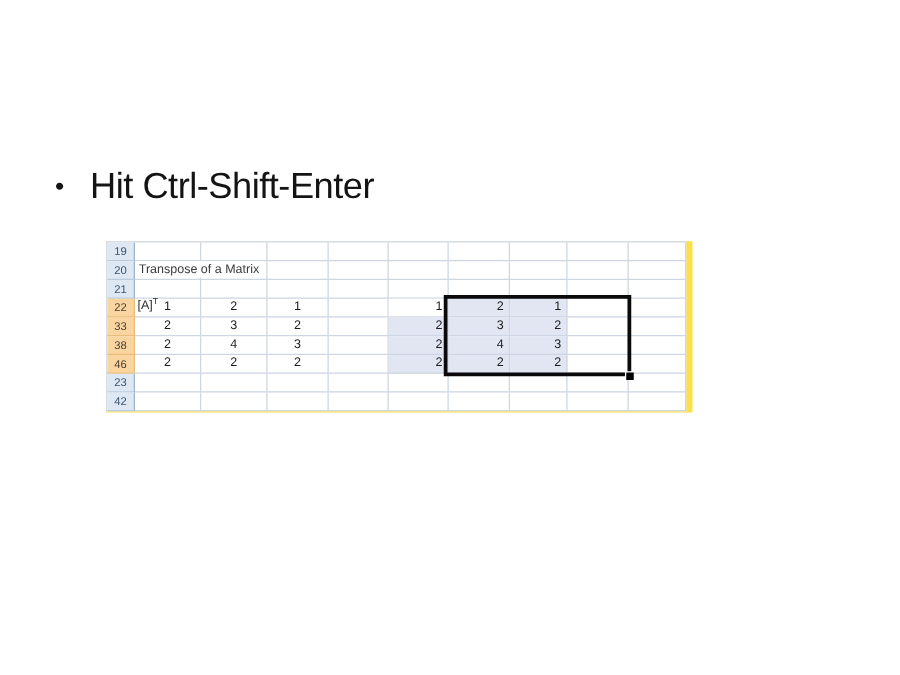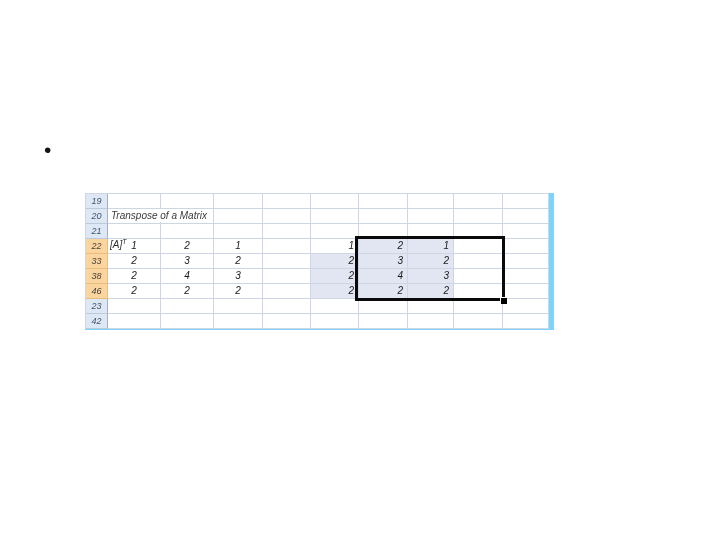--- a/index.html
+++ b/index.html
@@ -14,23 +14,22 @@
 
   
   .bullet-line { position:absolute; left:44px; top:130px; height:38px; display:flex; align-items:center; }
   .bullet { font-size:21px; color:#141414; width:28px; line-height:1; }
   .title  { font-size:29px; color:var(--title-text); letter-spacing:-0.4px; white-space:nowrap; }
 
   
   .sheet {
     position:absolute; left:85px; top:193px;
     width:469px; height:137px;
-    background:#7dd3fc;
+    background:#fde047;
     font-family:"Liberation Sans", sans-serif;
-    font-style:italic;
   }
   #grid {
     position:absolute; left:0; top:0;
     display:grid;
     grid-template-columns:22px 53px 53px 49px 48px 48px 49px 46px 49px 46px;
     grid-auto-rows:15px;
     border-top:1px solid var(--grid-line);
     border-left:1px solid var(--grid-line);
     background:#ffffff;
   }
@@ -89,20 +88,21 @@
     z-index:4;
   }
 </style>
 </head>
 <body>
 
 <div class="slide">
 
   <div class="bullet-line">
     <span class="bullet">•</span>
+    <span class="title">Hit Ctrl-Shift-Enter</span>
   </div>
 
   <div class="sheet">
     <div id="grid">
         <div class="cell header">19</div>
         <div class="cell"></div>
         <div class="cell"></div>
         <div class="cell"></div>
         <div class="cell"></div>
         <div class="cell"></div>

